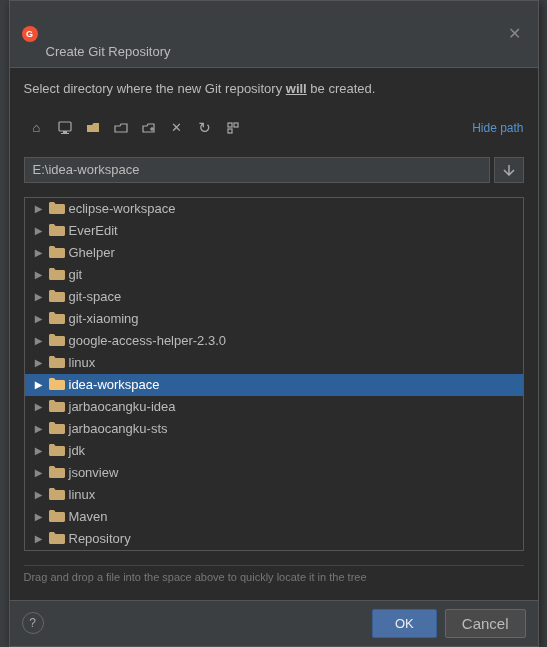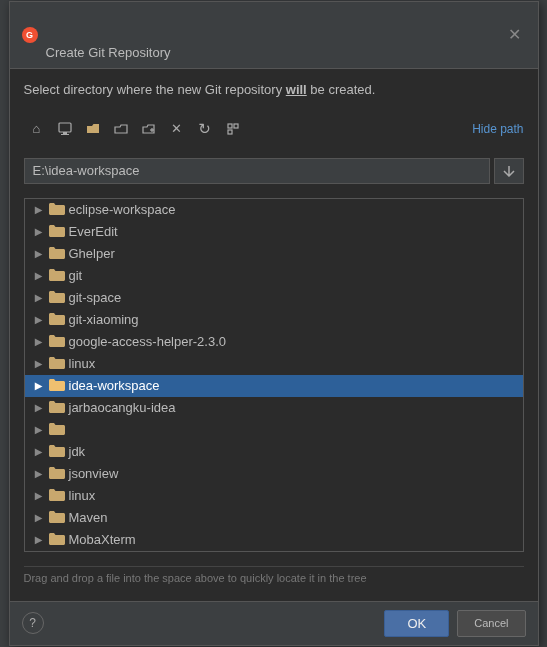--- a/index.html
+++ b/index.html
@@ -209,21 +209,21 @@
       cursor: pointer;
       font-size: 13px;
       border-radius: 2px;
     }
     .btn-cancel {
       background: #4a4a4a;
       border: 1px solid #666;
       color: #bbb;
       padding: 5px 16px;
       cursor: pointer;
-      font-size: 11px;
+      font-size: 15px;
       border-radius: 2px;
     }
   </style>
 </head>
 <body>
 
 <div class="dialog">
 
   <div class="title-bar">
     <div class="title-bar-left">
@@ -355,20 +355,21 @@
           <span class="folder-icon"><svg width="16" height="13" viewBox="0 0 16 13" fill="#c8a86e">
               <path d="M0 2.5C0 1.7.7 1 1.5 1H5l1.5 2H14.5c.8 0 1.5.7 1.5 1.5v7c0 .8-.7 1.5-1.5 1.5h-13C.7 13 0 12.3 0 11.5z"></path>
             </svg></span>
           <span class="tree-label">jarbaocangku-idea</span>
         </div>
         <div class="tree-item">
           <span class="tree-arrow" style="color: rgb(136, 136, 136);">▶</span>
           <span class="folder-icon"><svg width="16" height="13" viewBox="0 0 16 13" fill="#c8a86e">
               <path d="M0 2.5C0 1.7.7 1 1.5 1H5l1.5 2H14.5c.8 0 1.5.7 1.5 1.5v7c0 .8-.7 1.5-1.5 1.5h-13C.7 13 0 12.3 0 11.5z"></path>
             </svg></span>
+          <span class="tree-label">jarbaocangku-sts</span>
         </div>
         <div class="tree-item">
           <span class="tree-arrow" style="color: rgb(136, 136, 136);">▶</span>
           <span class="folder-icon"><svg width="16" height="13" viewBox="0 0 16 13" fill="#c8a86e">
               <path d="M0 2.5C0 1.7.7 1 1.5 1H5l1.5 2H14.5c.8 0 1.5.7 1.5 1.5v7c0 .8-.7 1.5-1.5 1.5h-13C.7 13 0 12.3 0 11.5z"></path>
             </svg></span>
           <span class="tree-label">jdk</span>
         </div>
         <div class="tree-item">
           <span class="tree-arrow" style="color: rgb(136, 136, 136);">▶</span>
@@ -389,21 +390,21 @@
           <span class="folder-icon"><svg width="16" height="13" viewBox="0 0 16 13" fill="#c8a86e">
               <path d="M0 2.5C0 1.7.7 1 1.5 1H5l1.5 2H14.5c.8 0 1.5.7 1.5 1.5v7c0 .8-.7 1.5-1.5 1.5h-13C.7 13 0 12.3 0 11.5z"></path>
             </svg></span>
           <span class="tree-label">Maven</span>
         </div>
         <div class="tree-item">
           <span class="tree-arrow" style="color: rgb(136, 136, 136);">▶</span>
           <span class="folder-icon"><svg width="16" height="13" viewBox="0 0 16 13" fill="#c8a86e">
               <path d="M0 2.5C0 1.7.7 1 1.5 1H5l1.5 2H14.5c.8 0 1.5.7 1.5 1.5v7c0 .8-.7 1.5-1.5 1.5h-13C.7 13 0 12.3 0 11.5z"></path>
             </svg></span>
-          <span class="tree-label">MobaXterm</span>
+          <span class="tree-label">Repository</span>
         </div>
       </div>
 
     <div class="drag-hint">Drag and drop a file into the space above to quickly locate it in the tree</div>
   </div>
 
   <div class="dialog-footer">
     <button class="help-btn">?</button>
     <div class="footer-buttons">
       <button class="btn-ok">OK</button>

